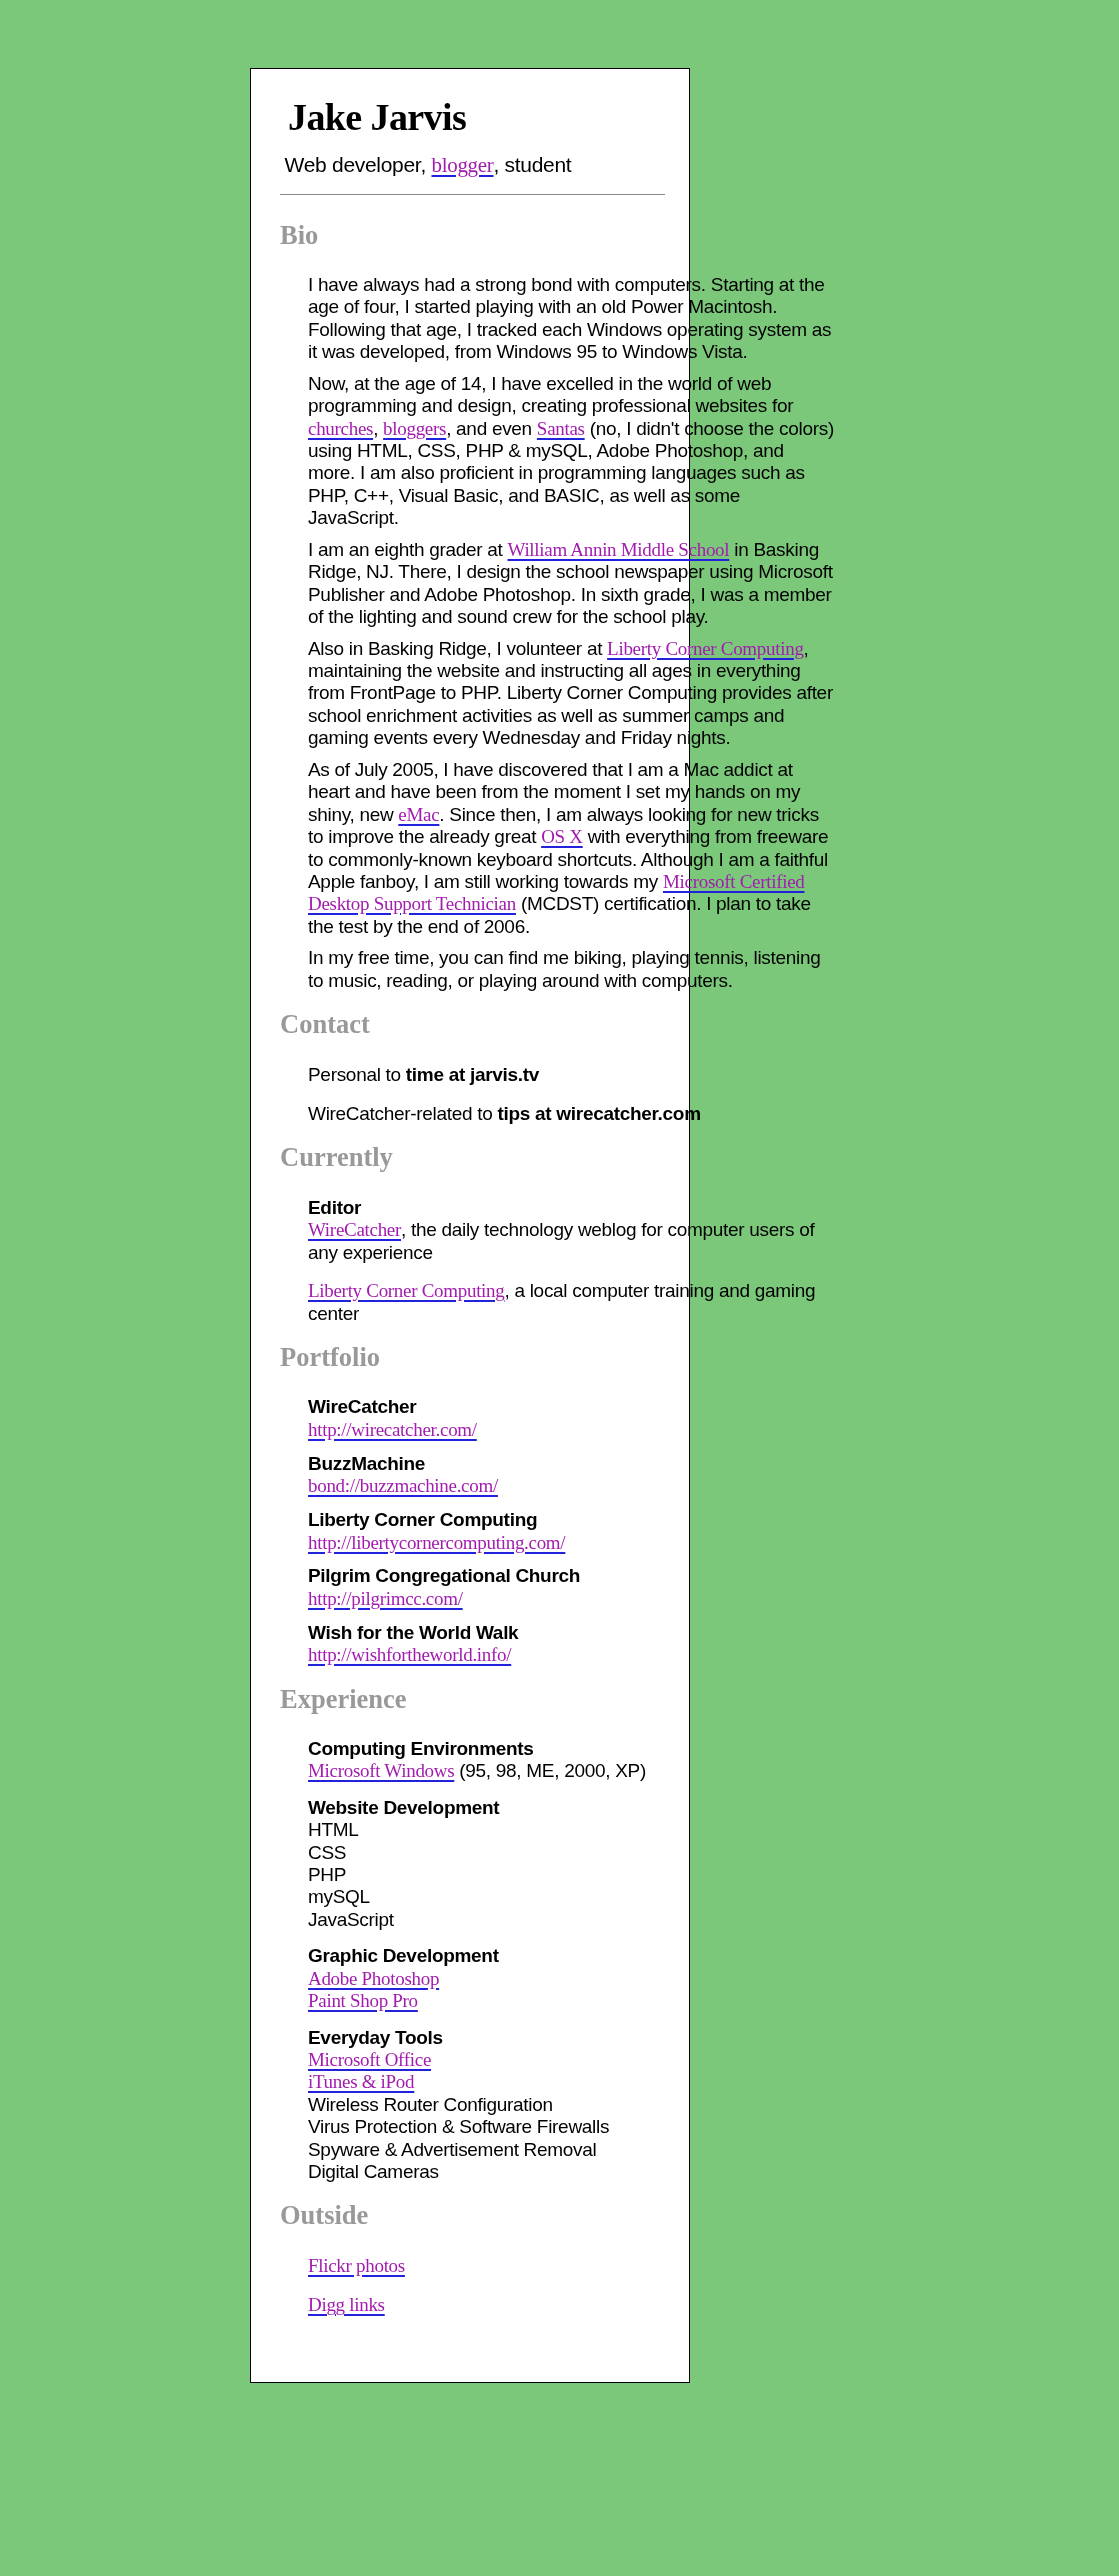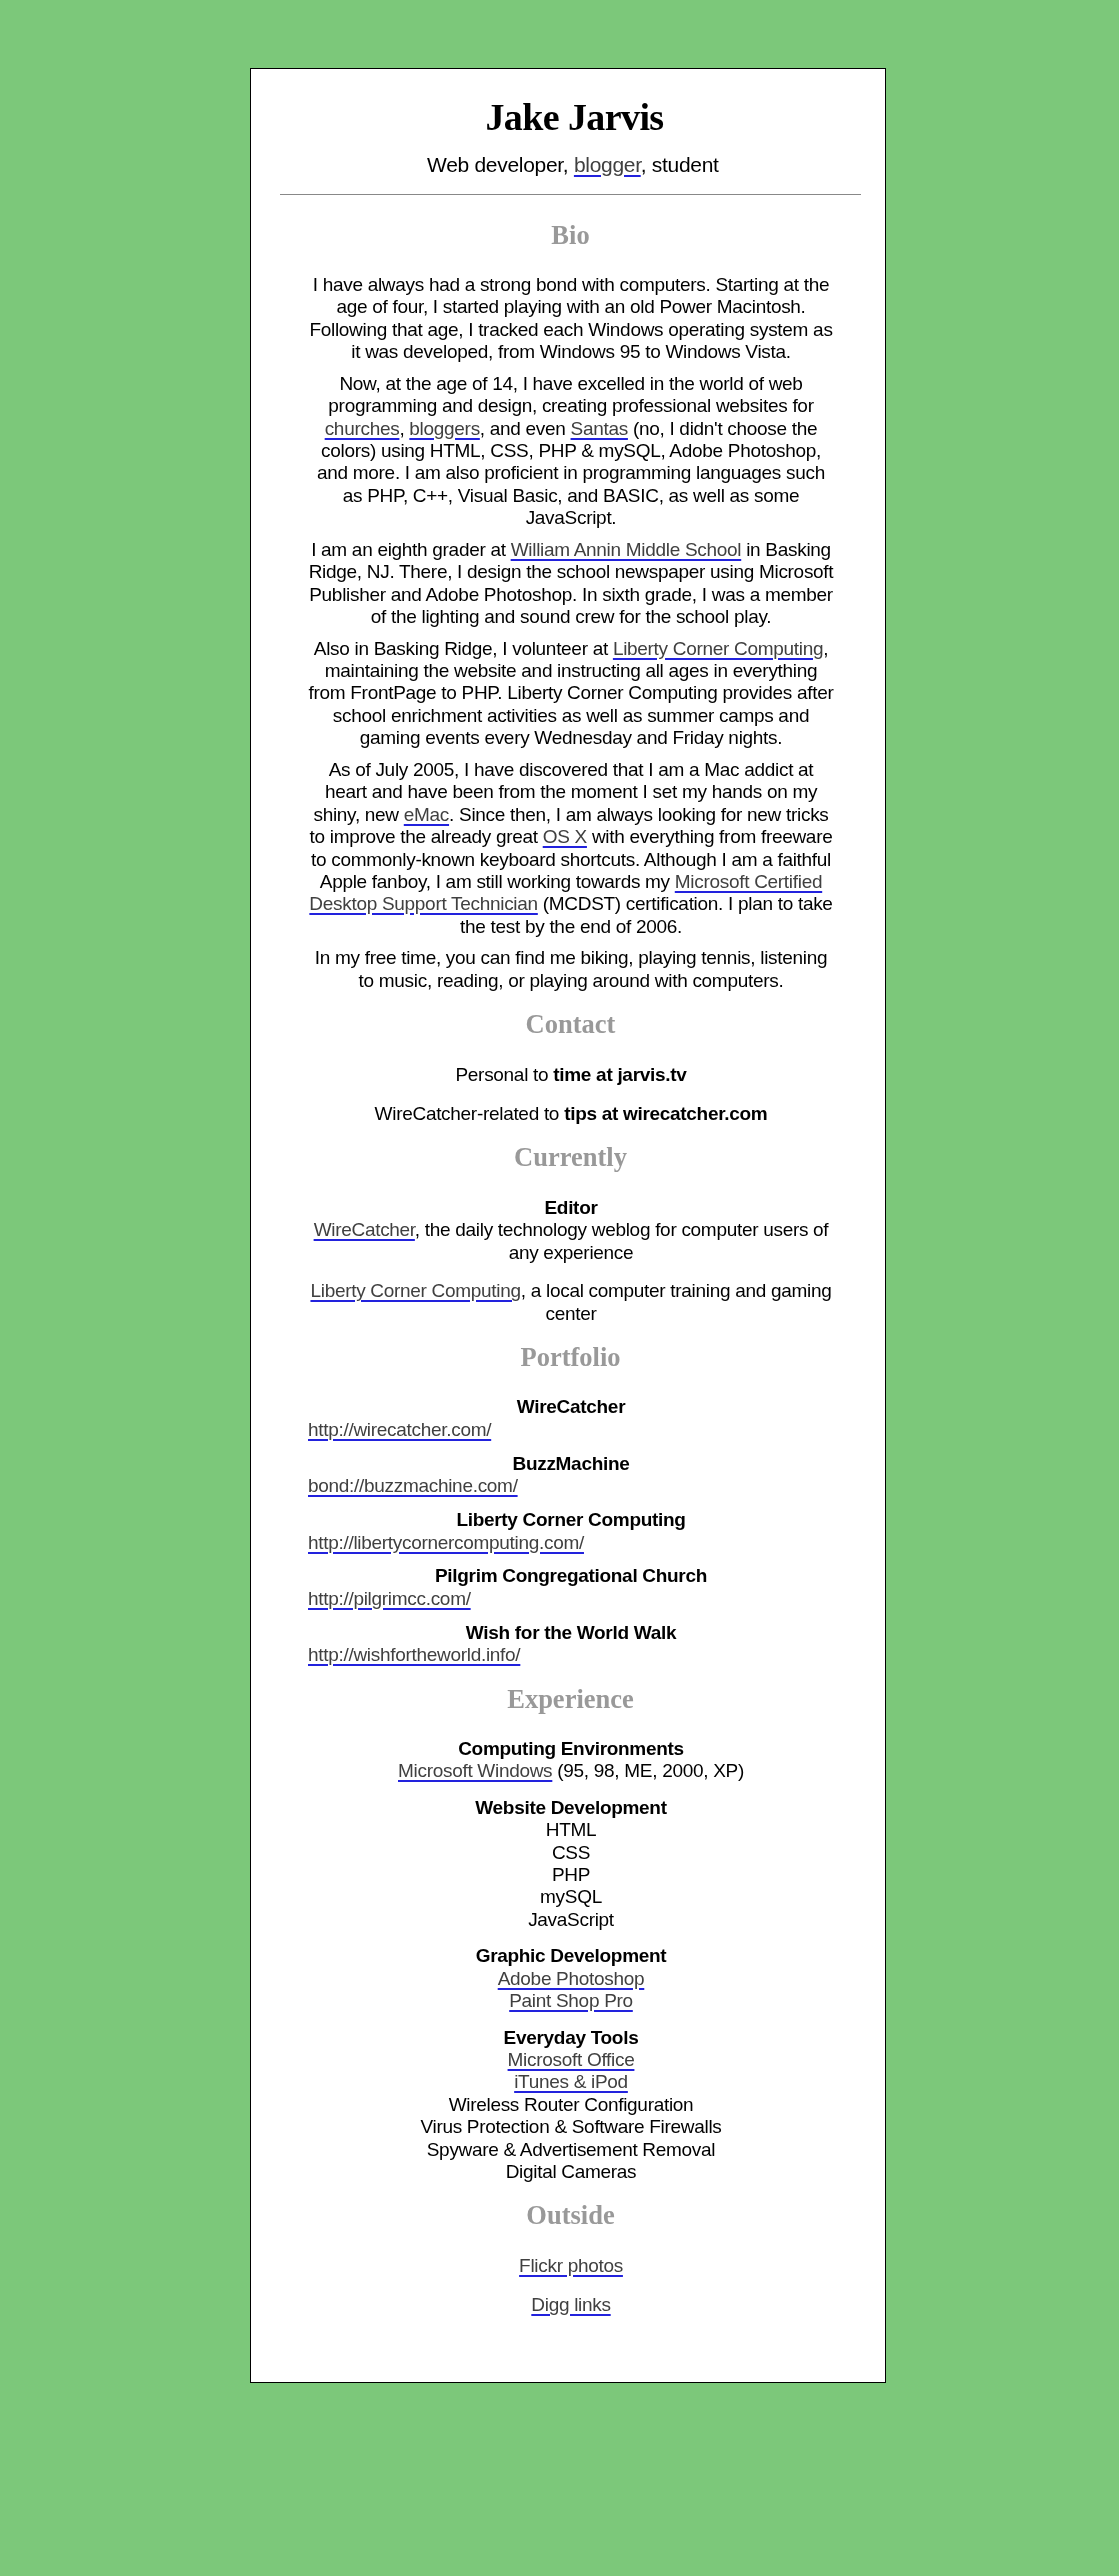--- a/index.html
+++ b/index.html
@@ -7,24 +7,23 @@
   body {
     background: var(--bg, #7cc87a);
     font-family: "Liberation Sans", "DejaVu Sans", sans-serif;
     color: #000;
     min-height: 2576px;
     width: 1119px;
   }
   .card {
     background: #fff;
     border: 1.7px solid var(--card-border, #000);
-    width: 636px;
+    width: 440px;
     padding: 15px 24px 48px 29px;
     margin: 68px 17px 64px 250px;
-    text-align: center;
   }
   h1 {
     font-family: "Liberation Serif", "DejaVu Serif", serif;
     font-weight: bold;
     font-size: 38px;
     line-height: 43px;
     letter-spacing: -0.6px;
     margin: 11.5px 0 0 8px;
   }
   .tagline {
@@ -55,26 +54,27 @@
   }
   .para { margin: 0 0 9.2px 0; }
   .contact-line { margin: 0 0 17px 0; }
   .role { margin: 0 0 16px 0; }
   .role-title, .pf-name, .xp-title { font-weight: bold; }
   .pf-item { margin: 0 0 11.5px 0; }
   .pf-url { display: block; width: max-content; }
   .xp-group { margin: 0 0 14px 0; }
   .out-line { margin: 0 0 17px 0; }
   a.lnk {
-    color: #404040;
+    color: #a21caf;
     text-decoration: underline;
     text-decoration-color: var(--link-underline, #2222dd);
     text-decoration-thickness: 1.7px;
     text-underline-offset: 2.9px;
     cursor: pointer;
+    font-family: Liberation Serif, serif;
   }
   strong { font-weight: bold; }
   p { margin: 0; }
 </style>
 </head>
 <body>
 
 <div class="card">
 
   <h1>Jake Jarvis</h1>

